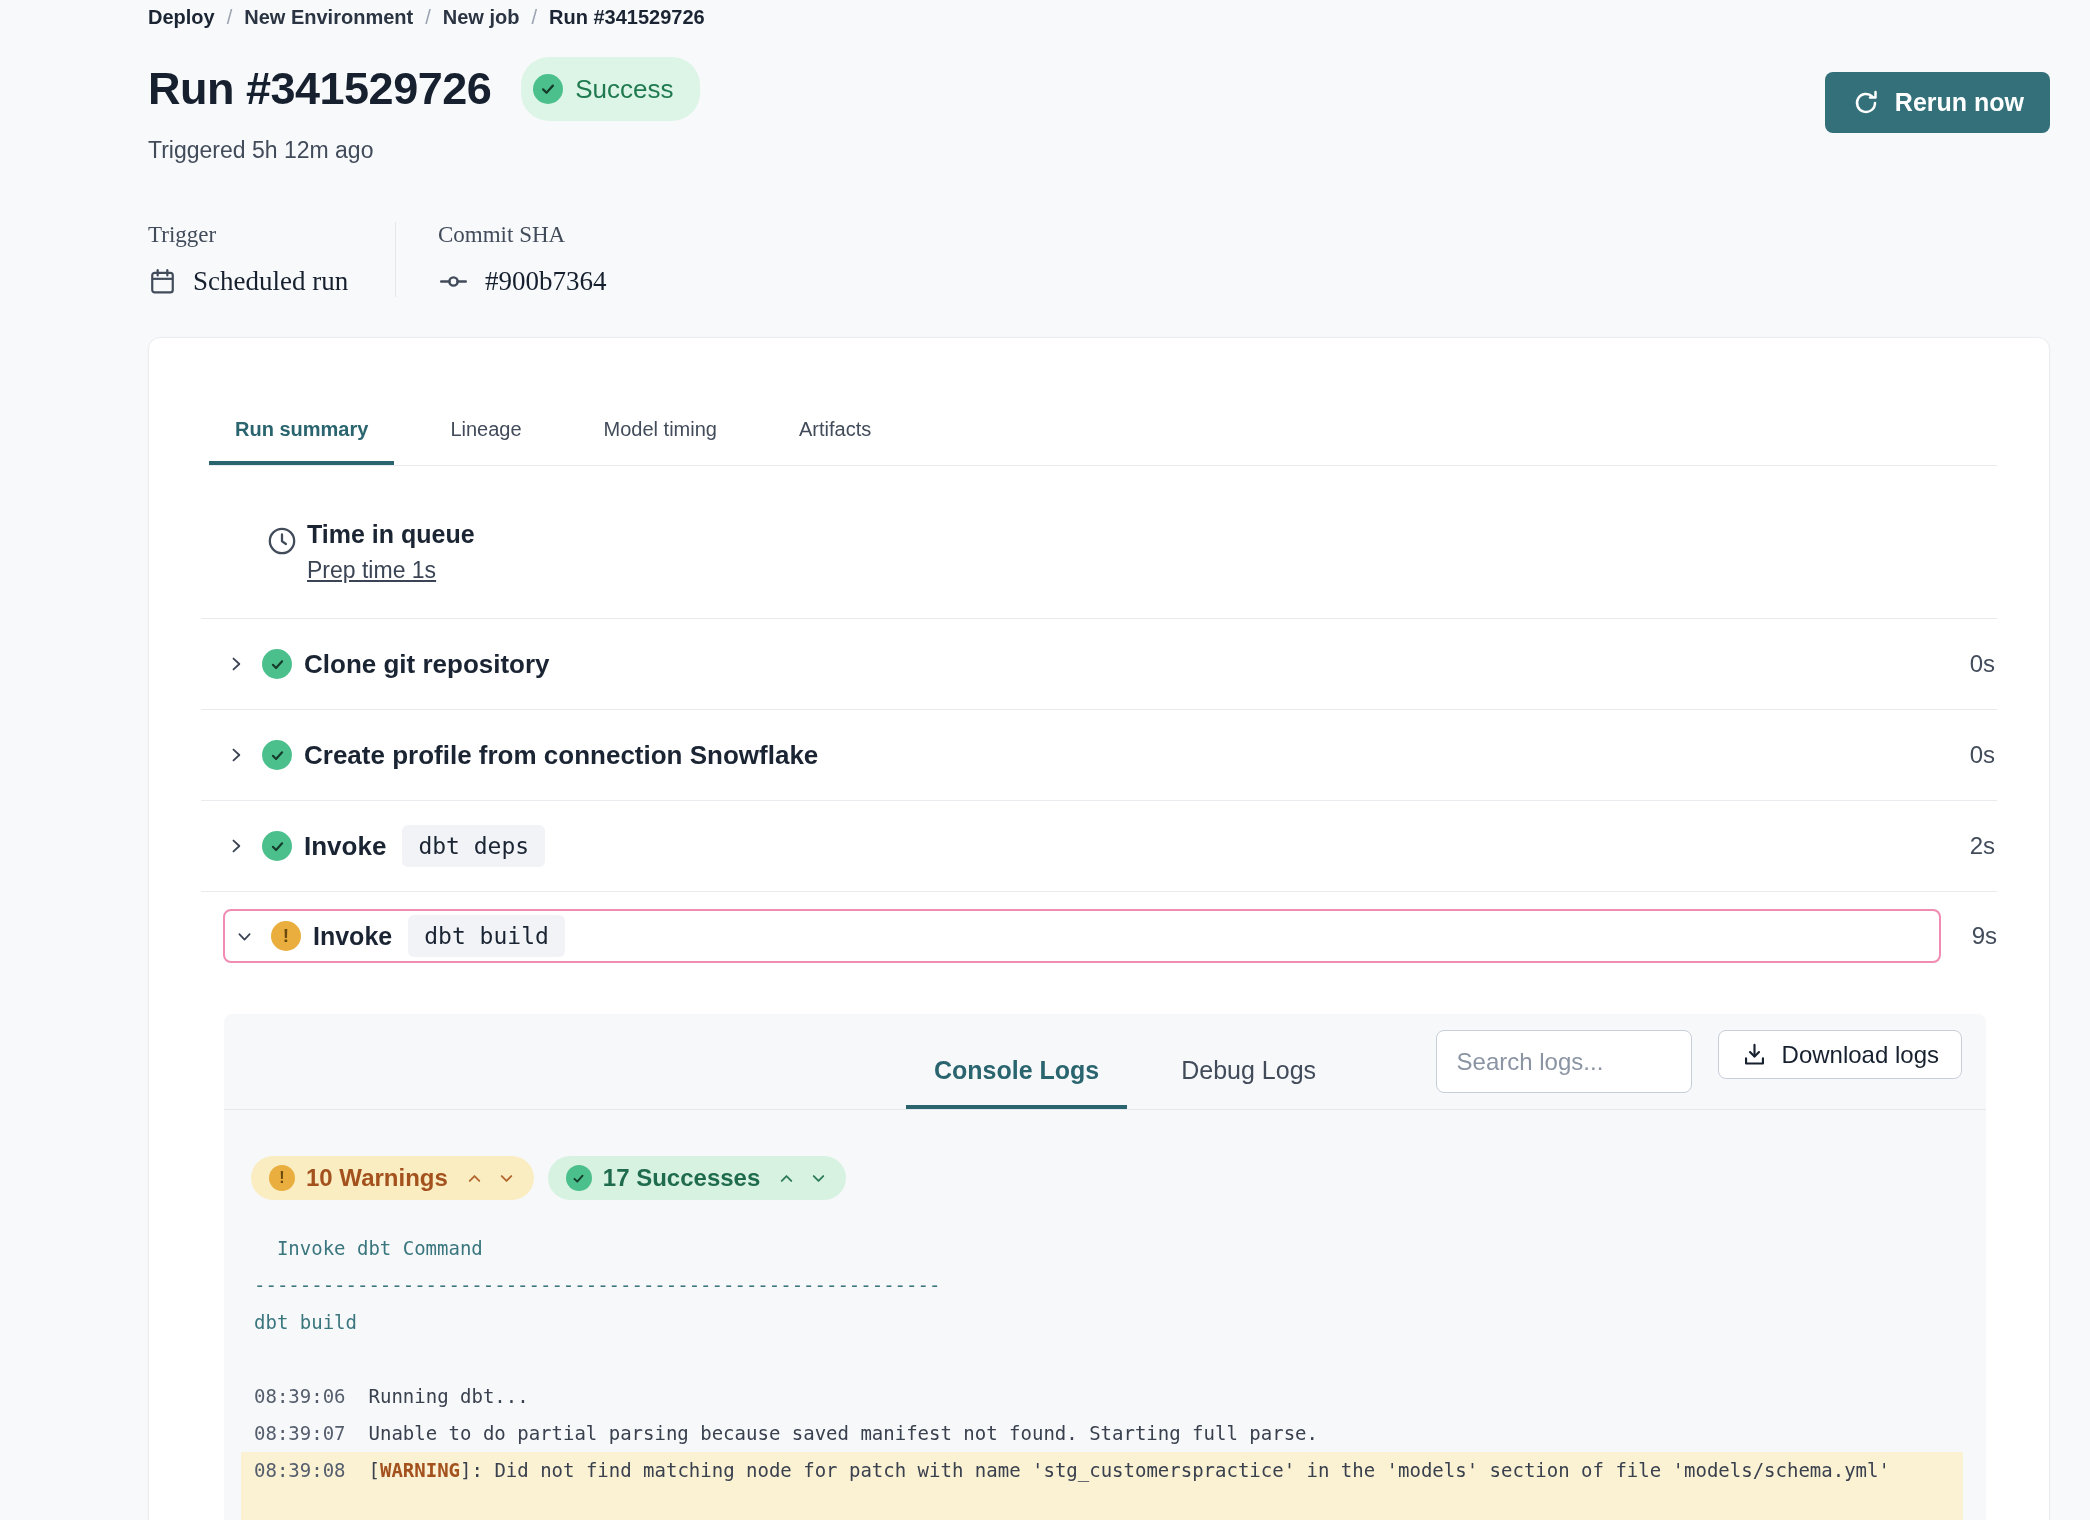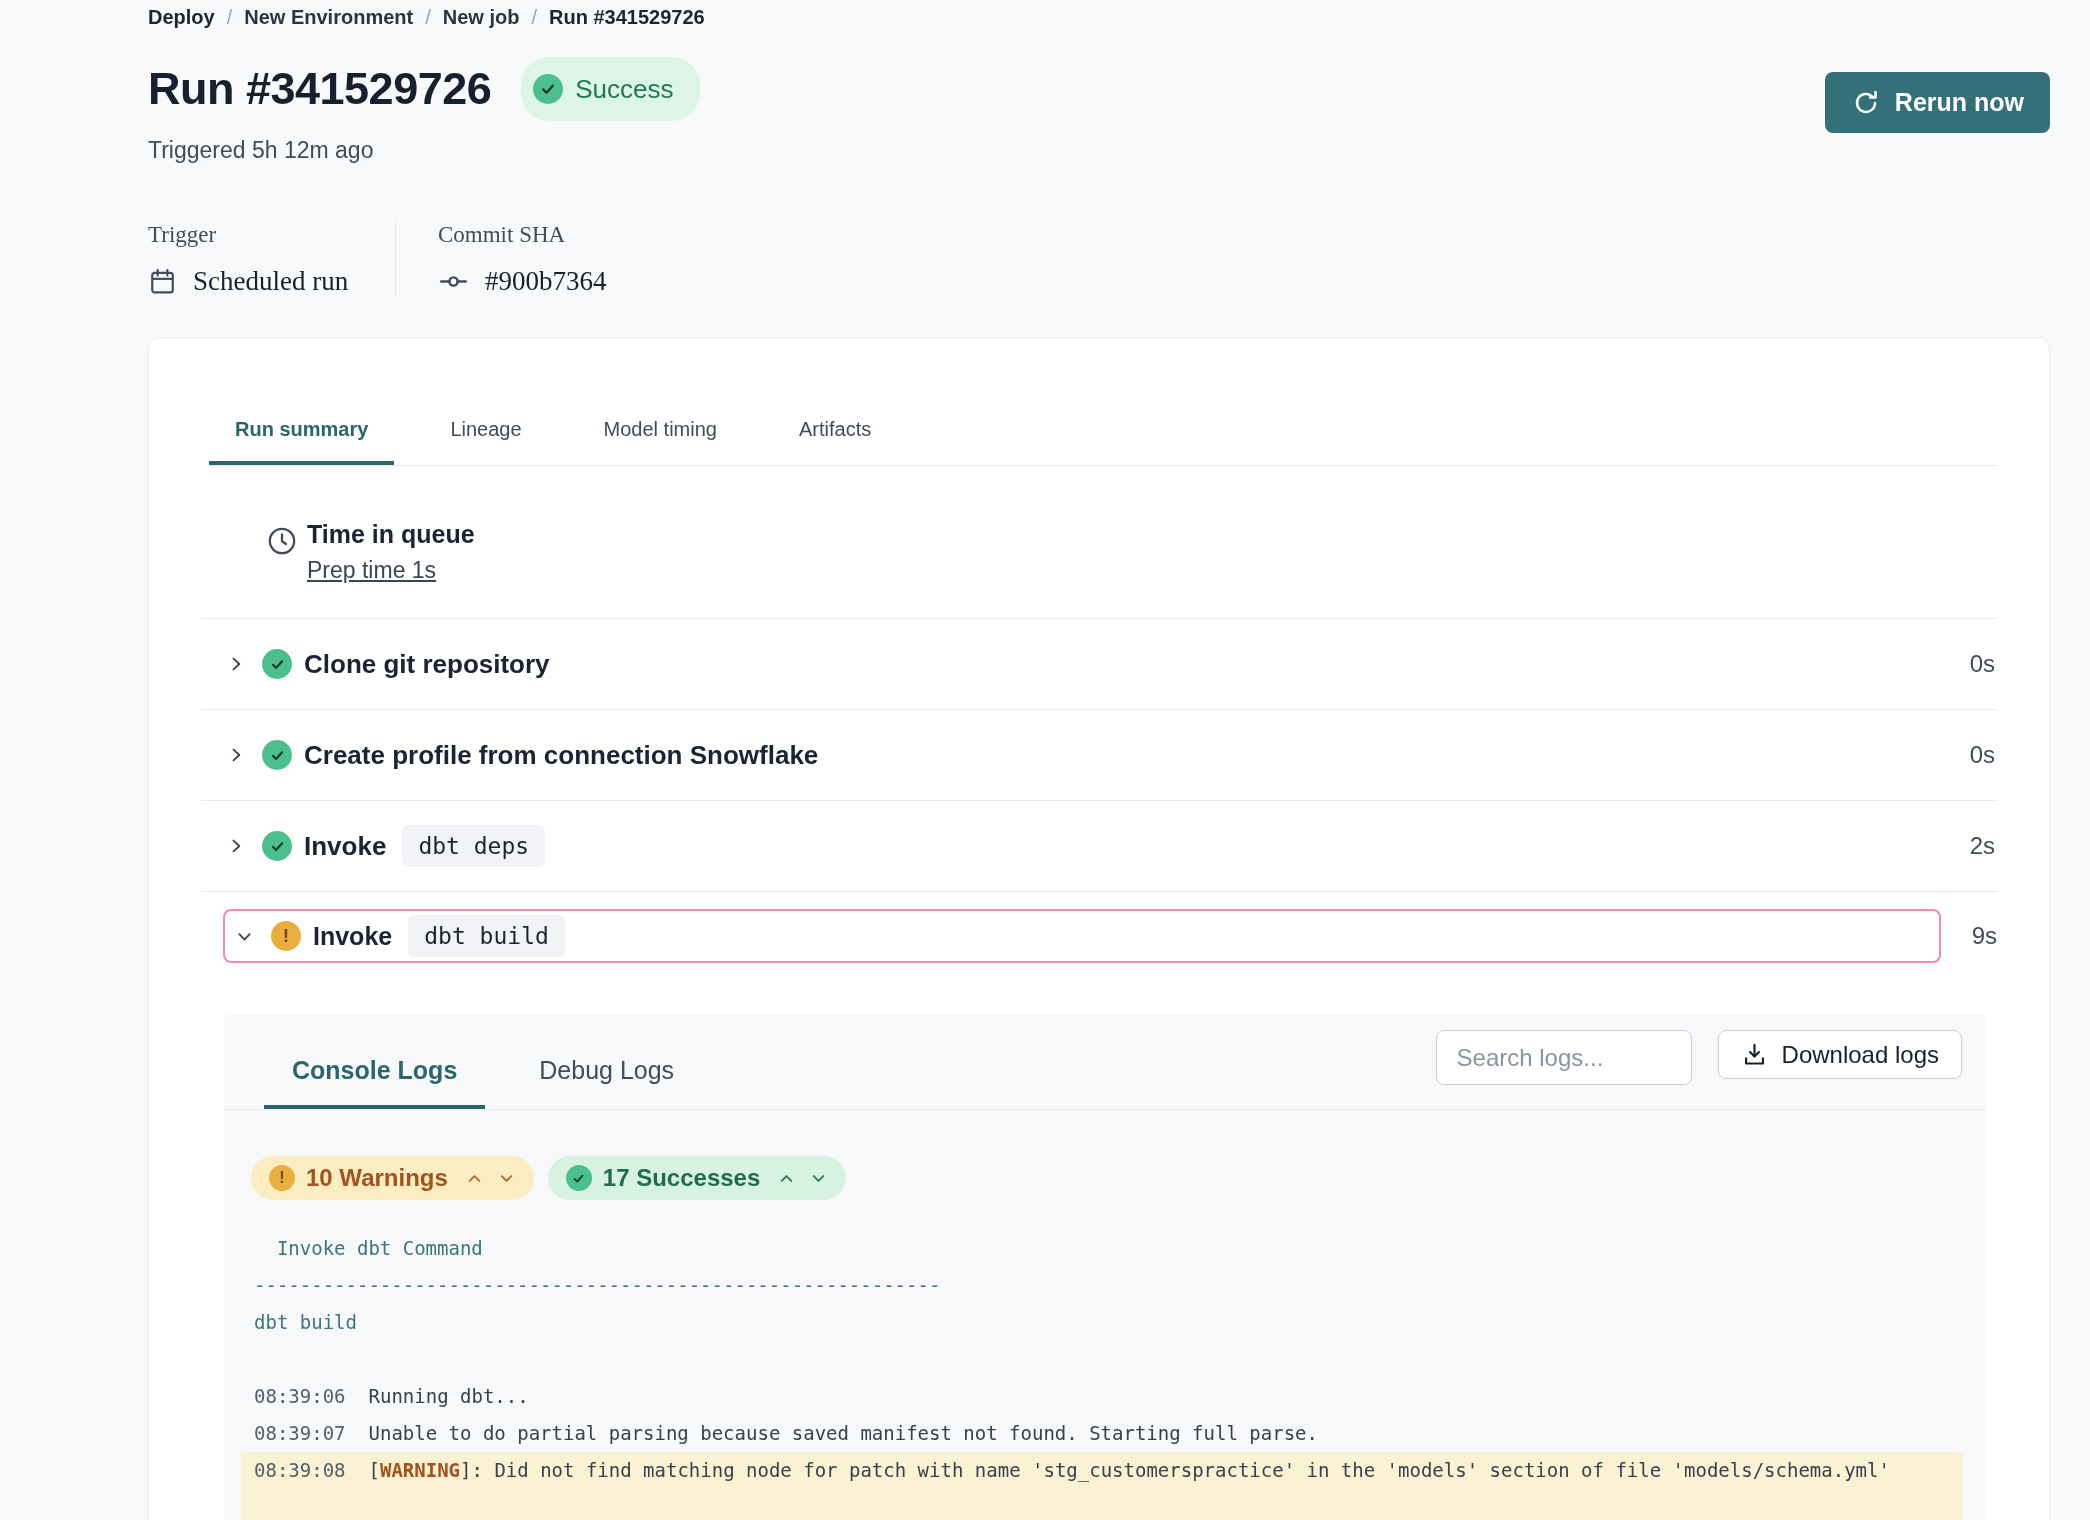--- a/index.html
+++ b/index.html
@@ -83,26 +83,26 @@
   }
   .warn-box .step-title { font-size:25px; }
   .warn-circle { width:30px; height:30px; border-radius:50%; background:#E9AE3D; color:#6B4A10;
     display:flex; align-items:center; justify-content:center; font-size:19px; font-weight:700; flex:0 0 auto; }
   .warn-circle.sm { width:26px; height:26px; font-size:16px; }
   .expanded-duration { width:56px; text-align:right; font-size:24px; color:#414B5A; }
 
   
   .log-panel { margin:34px 0 0 23px; width:1762px; background:#F7F8FA; border-radius:8px; padding-bottom:60px; }
   .log-toolbar { position:relative; border-bottom:1px solid #E5E8EC; }
-  .log-tabs { display:flex; gap:26px; margin-left:40px; padding-top:42px; }
+  .log-tabs { display:flex; gap:26px; margin-left:40px; padding-top:42px;justify-content:center; }
   .log-tab { padding:0 28px 20px; font-size:25px; color:#414B5A; border-bottom:4px solid transparent; cursor:pointer; }
   .log-tab.active { color:#2A656F; font-weight:700; border-bottom-color:#2A656F; }
   .log-actions { position:absolute; top:16px; right:24px; display:flex; gap:26px; }
   .search-input {
-    width:256px; height:55px; border:1px solid #C7CEDA; border-radius:8px; background:#fff;
+    width:256px; height:63px; border:1px solid #C7CEDA; border-radius:8px; background:#fff;
     padding:0 20px; font-size:24px; font-family:inherit; color:#1d4ed8;
   }
   .search-input::placeholder { color:#8A94A3; }
   .download-btn {
     height:49px; display:flex; align-items:center; gap:14px; padding:0 22px;
     background:#fff; border:1px solid #C7CEDA; border-radius:8px;
     font-size:24px; color:#16202E; font-family:inherit; cursor:pointer;
   }
 
   .badges { display:flex; gap:14px; margin:46px 0 0 27px; }

